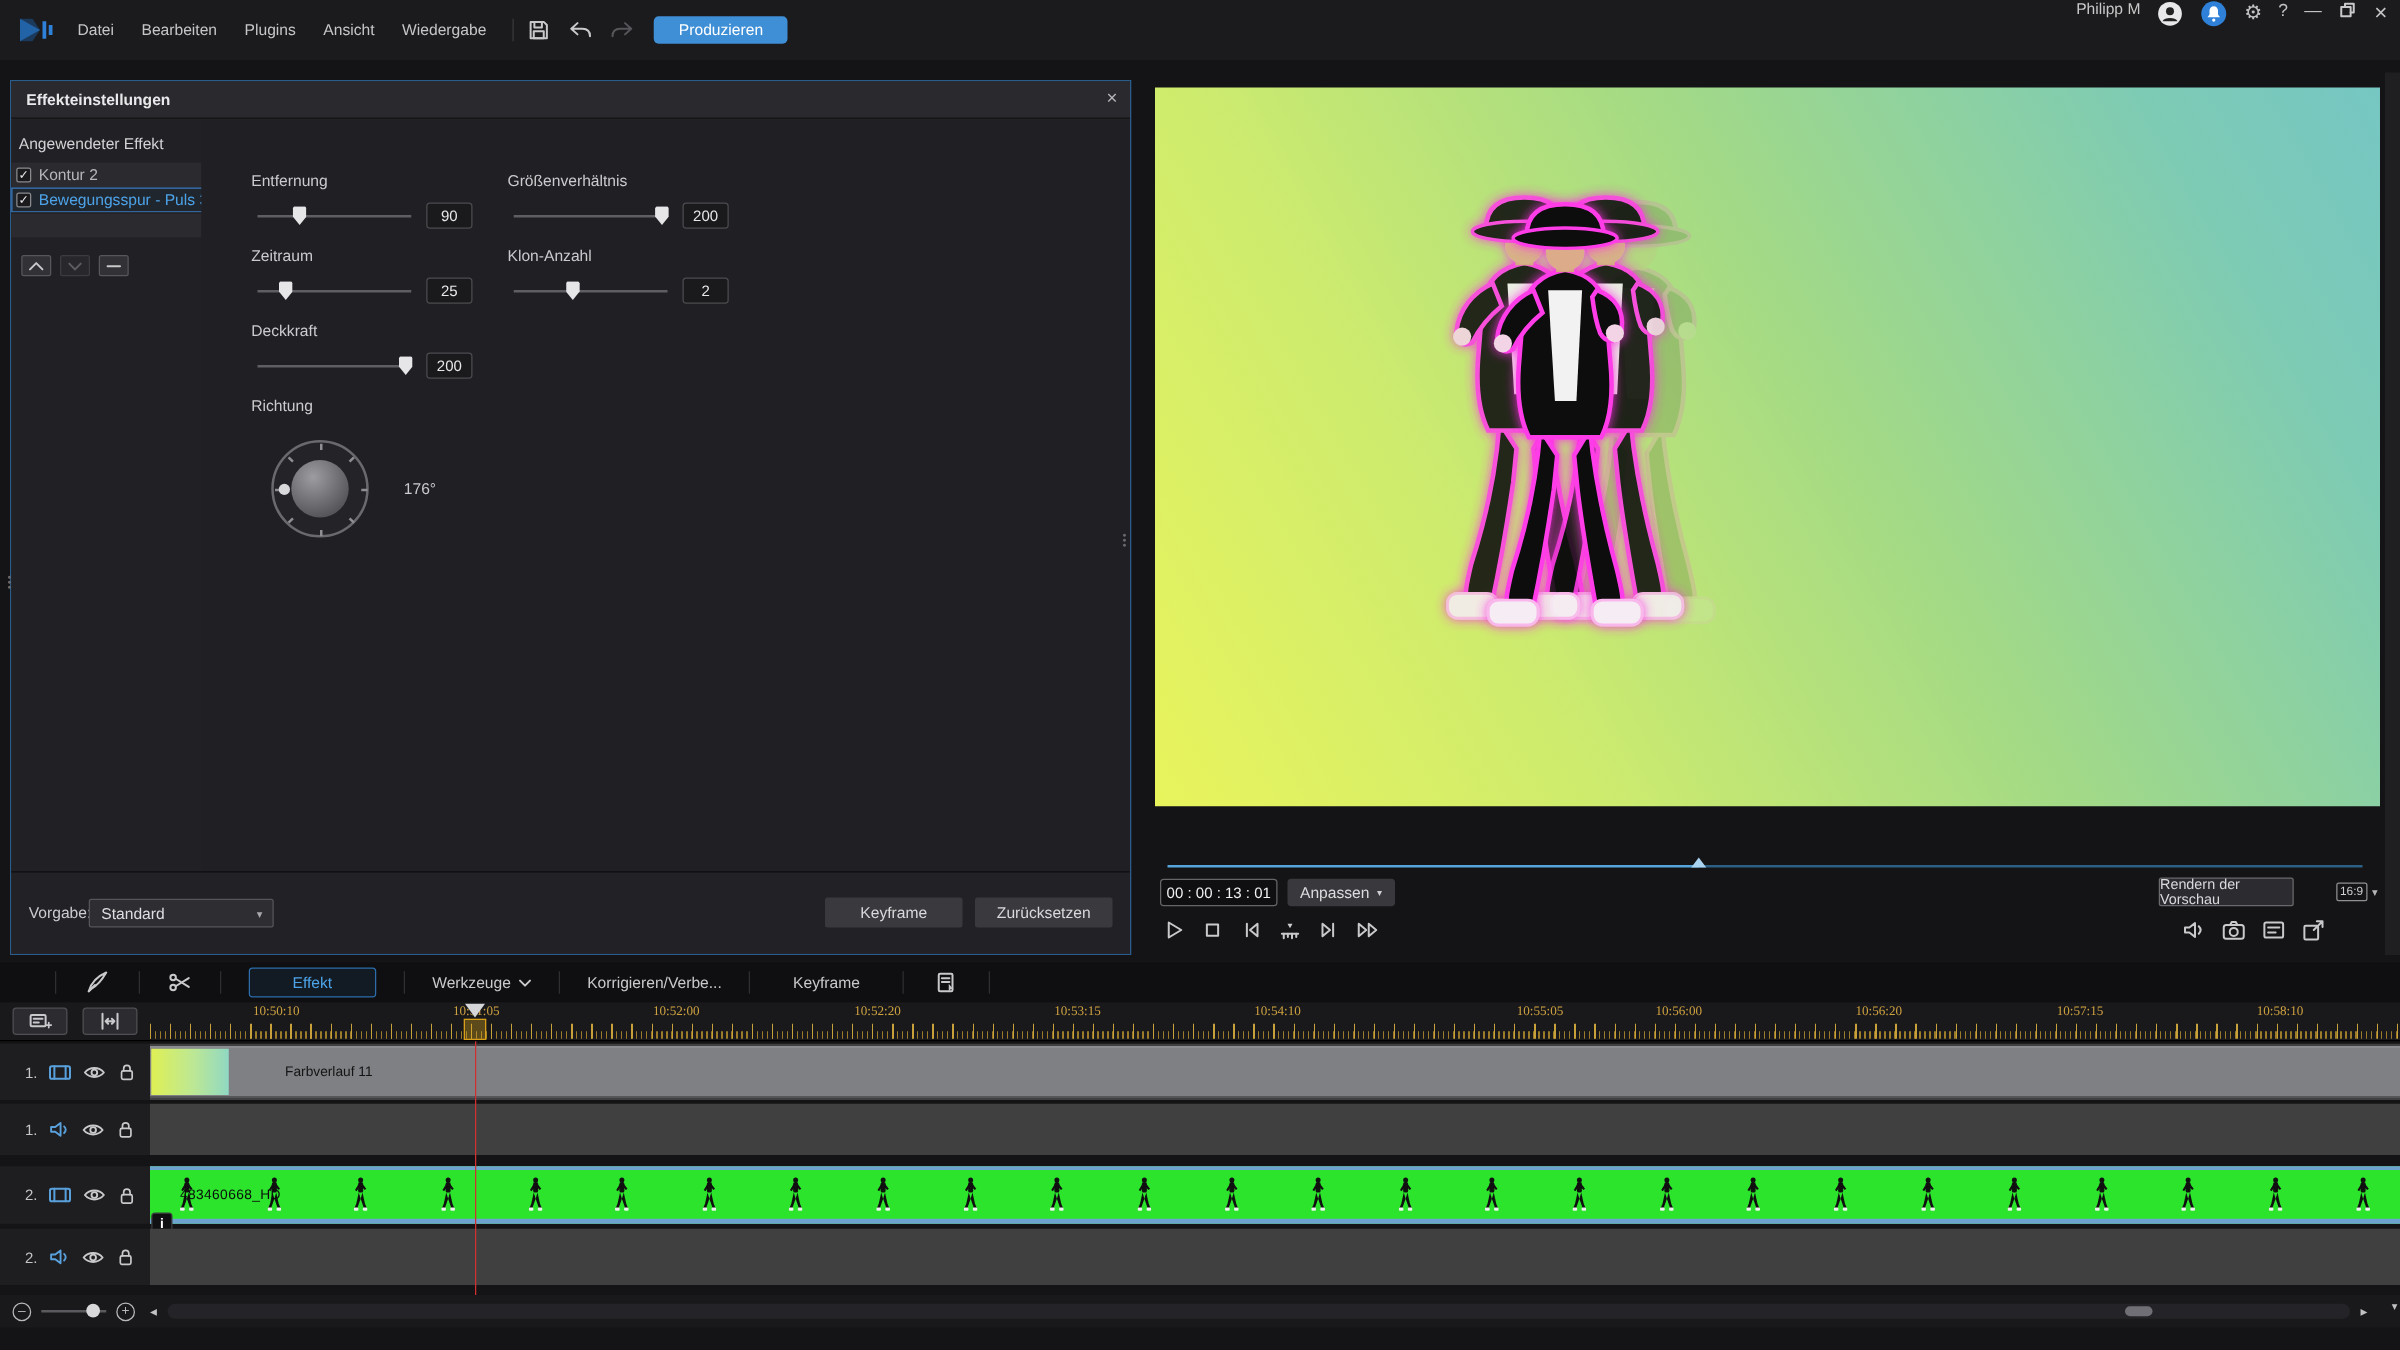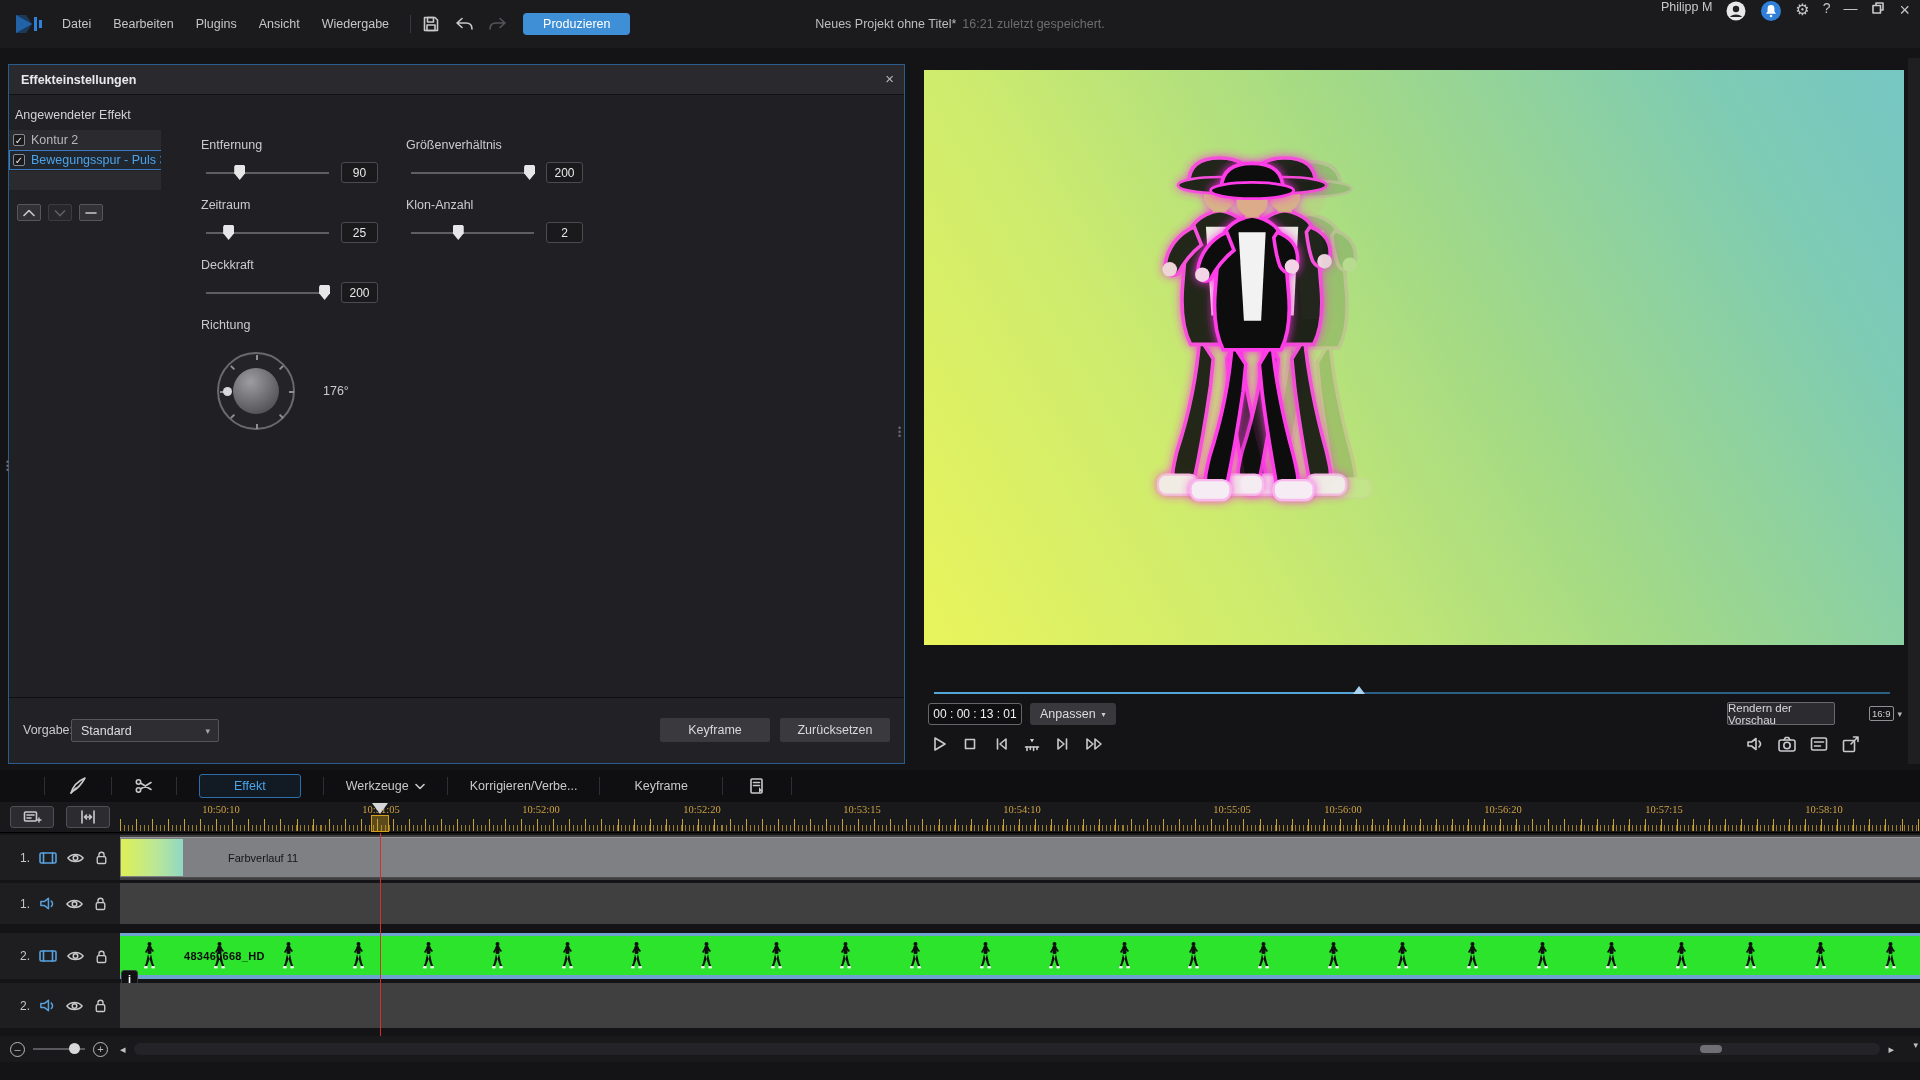--- a/index.html
+++ b/index.html
@@ -109,21 +109,21 @@
   .track-head{position:absolute;left:0;top:0;width:120px;height:100%;background:#1e1e21;display:flex;align-items:center;}
   .track-head .num{width:30px;text-align:right;color:#c6c6c8;font-size:12px;}
   .track-head .hicon{margin-left:8px;}
   .track-body{position:absolute;left:120px;top:0;right:0;height:100%;background:#404040;}
   #clip1{position:absolute;left:0;top:2px;right:0;bottom:2px;background:#7f8084;border-top:1px solid #97979b;border-bottom:1px solid #4a4a4e;}
   #clip1-thumb{position:absolute;left:1px;top:1px;bottom:1px;width:62px;
                background:linear-gradient(90deg,#dff055,#bce795 55%,#90d8c3);}
   #clip1-label{position:absolute;left:108px;top:50%;transform:translateY(-50%);color:#141414;font-size:11px;}
   #clip2{position:absolute;left:0;top:0;right:0;bottom:0;background:#2be42b;border-top:3px solid #6fa3cf;border-bottom:4px solid #6fa3cf;}
   #clip2-strip{position:absolute;left:0;right:0;top:0;bottom:0;display:flex;align-items:center;justify-content:space-between;padding:0 24px;}
-  #clip2-label{position:absolute;left:24px;top:50%;transform:translateY(-50%);color:#0c0c0c;font-weight:bold;font-size:11px;letter-spacing:.3px;margin-left:40px;}
+  #clip2-label{position:absolute;left:24px;top:50%;transform:translateY(-50%);color:#0c0c0c;font-weight:normal;font-size:11px;letter-spacing:.3px;}
   #info-badge{position:absolute;left:1px;bottom:-12px;width:17px;height:17px;background:#101012;border:1px solid #3c3c40;
               border-radius:3px;color:#fff;font-weight:bold;font-size:11px;display:flex;align-items:center;justify-content:center;}
   #playhead-line{position:absolute;left:380px;top:31px;width:1px;height:203px;background:#d03030;z-index:5;}
   #playhead-handle{position:absolute;left:372px;top:1px;width:0;height:0;z-index:6;
       border-left:8px solid transparent;border-right:8px solid transparent;border-top:11px solid #d6d6d8;}
   #playhead-box{position:absolute;left:371px;top:13px;width:18px;height:17px;border:1px solid #d8a018;background:rgba(220,165,30,.35);z-index:6;}
   #zoombar{position:absolute;left:0;top:234px;width:1920px;height:26px;background:#19191b;display:flex;align-items:center;}
   .zoom-circle{width:15px;height:15px;border-radius:50%;border:1.5px solid #b9b9bc;color:#b9b9bc;font-size:11px;line-height:12px;
                text-align:center;}
   #zoom-track{position:relative;width:52px;height:2px;background:#5a5a5e;margin:0 8px;}
@@ -162,24 +162,20 @@
       <svg class="ico" width="22" height="20" viewBox="0 0 22 20">
         <path d="M4,9 L9,4.5 M4,9 L9,13.5 M4,9 h9 c4,0 6,2.5 6,6"></path>
       </svg>
     </span>
     <span style="margin-left:12px">
       <svg class="ico" width="22" height="20" viewBox="0 0 22 20" style="stroke:#55555a">
         <path d="M18,9 L13,4.5 M18,9 L13,13.5 M18,9 h-9 c-4,0 -6,2.5 -6,6"></path>
       </svg>
     </span>
     <span id="produce-btn">Produzieren</span>
-  </div>
-  <div id="project-title">
-    <span class="t1">Neues Projekt ohne Titel*</span>
-    <span class="t2">16:21 zuletzt gespeichert.</span>
   </div>
   <div id="topbar-right">
     <span>Philipp M</span>
     <span>
       <svg width="22" height="22" viewBox="0 0 22 22">
         <circle cx="11" cy="11" r="9.5" fill="#e8e8ea"></circle>
         <circle cx="11" cy="9" r="3.2" fill="#222"></circle>
         <path d="M5,17 c1.5,-3.5 10.5,-3.5 12,0" fill="#222"></path>
       </svg>
     </span>

